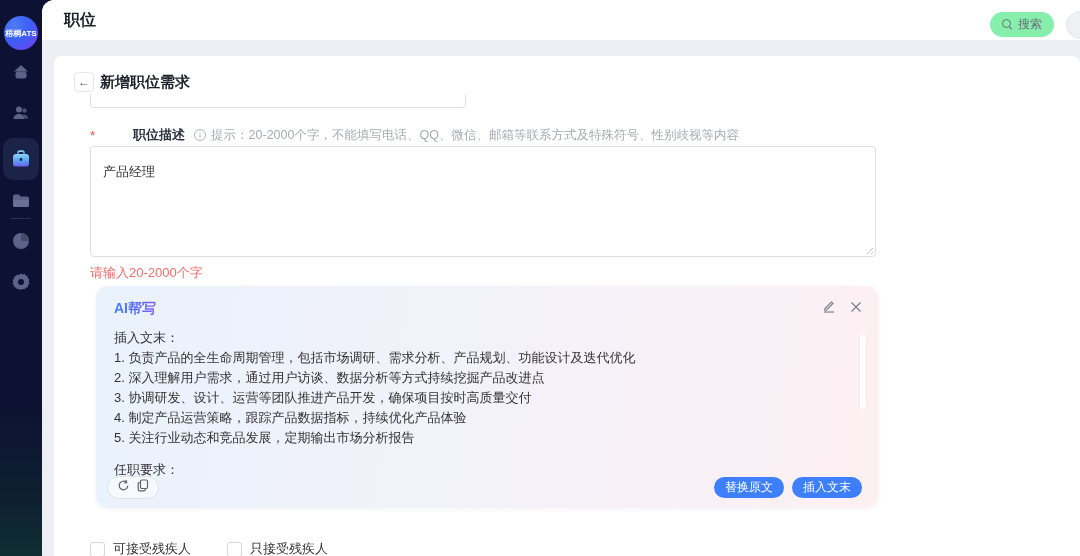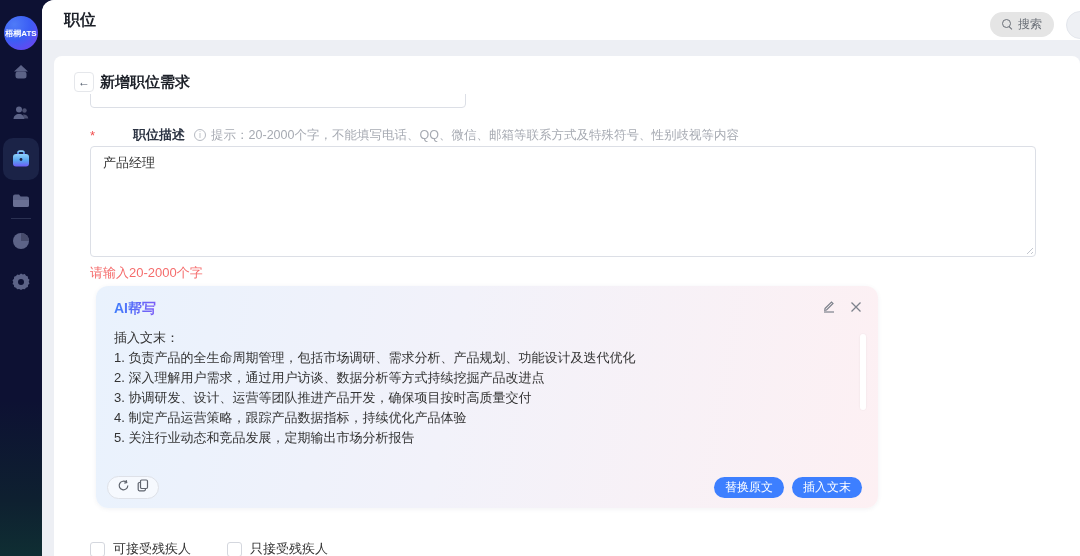--- a/index.html
+++ b/index.html
@@ -35,21 +35,21 @@
     position:absolute; left:42px; top:0; right:0; bottom:0;
     background:#edeff4; border-top-left-radius:12px; overflow:hidden;
   }
   .topbar {
     position:absolute; left:0; top:0; right:0; height:40px; background:#fff;
     border-top-left-radius:12px; display:flex; align-items:center;
   }
   .topbar-title { font-size:16px; font-weight:bold; color:#1d2129; margin-left:22px; }
   .search-pill {
     position:absolute; right:26px; top:12px; height:25px; padding:0 12px;
-    background:#e5e5e5; border-radius:13px; display:flex; align-items:center; gap:5px;
+    background:#86efac; border-radius:13px; display:flex; align-items:center; gap:5px;
     font-size:12px; color:#6b7078; cursor:pointer;
   }
   .mag { position:relative; width:11px; height:11px; }
   .mag::before { content:""; position:absolute; left:0; top:0; width:7px; height:7px;
     border:1.3px solid #6b7078; border-radius:50%; }
   .mag::after { content:""; position:absolute; left:7px; top:7px; width:4px; height:1.3px;
     background:#6b7078; transform:rotate(45deg); transform-origin:left center; }
   .edge-circle {
     position:absolute; right:-14px; top:11px; width:28px; height:28px; border-radius:50%;
     background:#eef0f4; border:1px solid #e3e6ec;
@@ -74,23 +74,23 @@
 
   .label-row { position:absolute; left:36px; top:70px; display:flex; align-items:center; font-size:13px; }
   .req-star { color:#f14e4e; margin-right:3px; font-size:13px; }
   .field-label { font-weight:bold; color:#2b3342;padding-left:35px; }
   .info-ic { width:12px; height:12px; border:1px solid #b6bac2; border-radius:50%;
     color:#b6bac2; font-size:9px; line-height:11px; text-align:center; margin:0 5px 0 9px;
     font-style:normal; }
   .field-hint { color:#a6aab2; font-size:12.5px; }
 
   .desc-area {
-    position:absolute; left:36px; top:90px; width:946px; height:111px;
+    position:absolute; left:36px; top:90px; width:786px; height:111px;
     border:1px solid #dcdfe6; border-radius:4px; background:#fff;
-    padding:6px 12px; font-size:13px; color:#333; line-height:19px;
+    padding:15px 12px; font-size:13px; color:#333; line-height:19px;
   }
   .resize-grip {
     position:absolute; right:2px; bottom:2px; width:9px; height:9px;
     background:repeating-linear-gradient(135deg,transparent 0 2px,#c3c7cf 2px 3px);
     clip-path:polygon(100% 0,100% 100%,0 100%);
   }
   .error-text { position:absolute; left:36px; top:208px; font-size:13px; color:#f56c6c; }
 
   
   .ai-panel {
@@ -260,20 +260,21 @@
       </div>
 
       <div class="ai-lines">
         <div class="ai-line">插入文末：</div>
         <div class="ai-line">1. 负责产品的全生命周期管理，包括市场调研、需求分析、产品规划、功能设计及迭代优化</div>
         <div class="ai-line">2. 深入理解用户需求，通过用户访谈、数据分析等方式持续挖掘产品改进点</div>
         <div class="ai-line">3. 协调研发、设计、运营等团队推进产品开发，确保项目按时高质量交付</div>
         <div class="ai-line">4. 制定产品运营策略，跟踪产品数据指标，持续优化产品体验</div>
         <div class="ai-line">5. 关注行业动态和竞品发展，定期输出市场分析报告</div>
         <div class="ai-line blank"></div>
+        <div class="ai-line">任职要求：</div>
       </div>
 
       <div class="ai-scrollthumb"></div>
 
       <div class="ai-footer">
         <div class="tool-pill">
           <span>
             <svg width="13" height="13" viewBox="0 0 13 13">
                 <path d="M10.8 6.5 a4.3 4.3 0 1 1-1.3-3.1" fill="none" stroke="#5f646e" stroke-width="1.2"></path>
                 <path d="M9.2 1.2 L9.7 3.6 L7.3 4.1" fill="none" stroke="#5f646e" stroke-width="1.2"></path>

